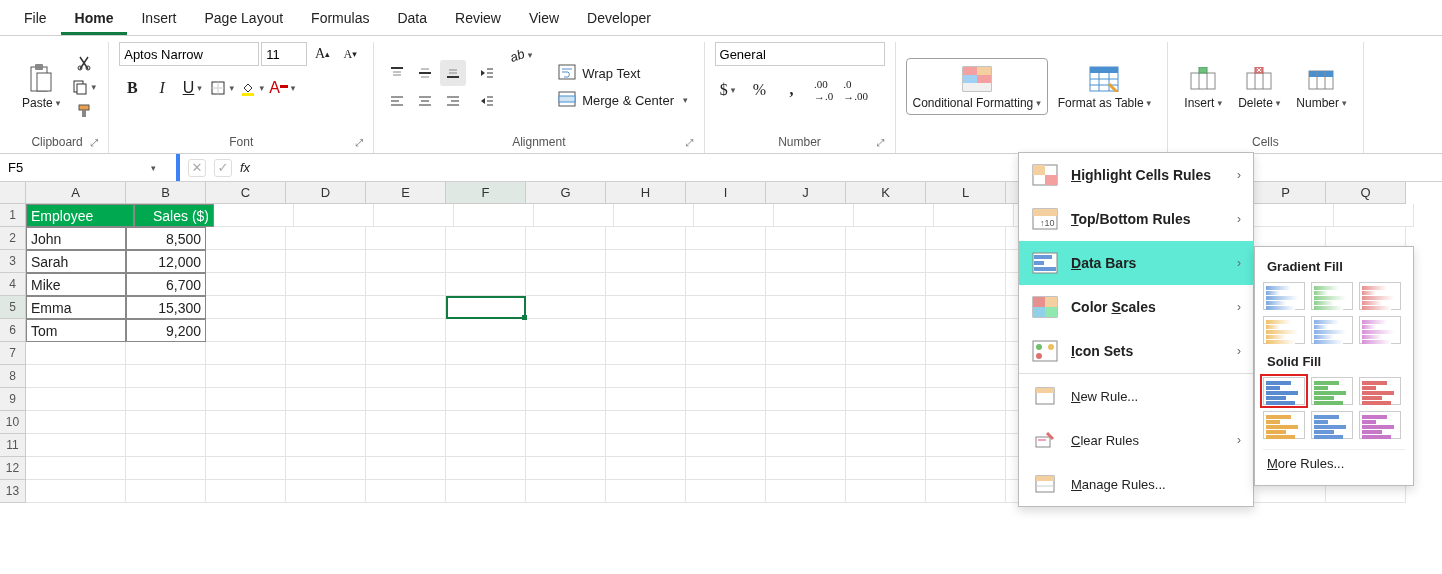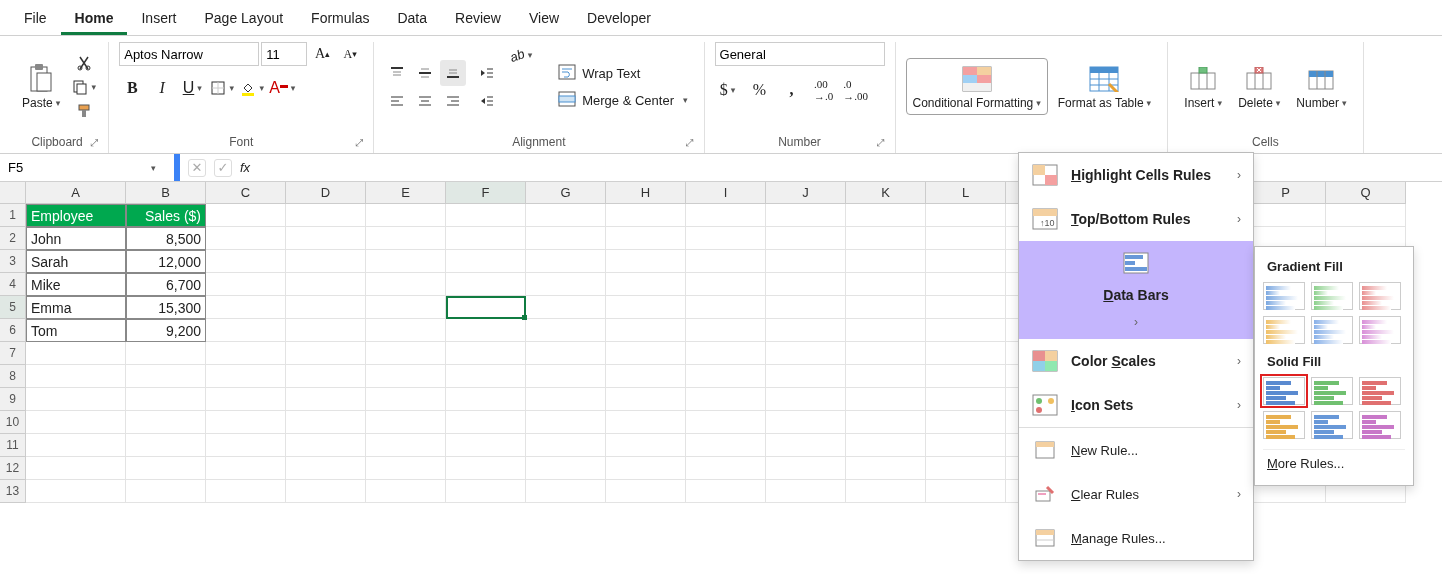--- a/index.html
+++ b/index.html
@@ -36,40 +36,40 @@
 .wrap-merge { display:flex; flex-direction:column; gap:4px; margin-left:10px; }
 .wm-btn { display:flex; align-items:center; gap:6px; padding:2px 6px; cursor:pointer; border-radius:3px; }
 
 .num-select { width:170px; height:24px; border:1px solid #ccc; padding:0 4px; font-size:13px; }
 .num-row { display:flex; gap:6px; margin-top:8px; }
 
 .cf-btn { border: 1px solid #a0a0a0; border-radius: 4px; padding: 4px 6px; }
 
 
 .formula-row { display:flex; align-items:center; border-bottom:1px solid #d0d0d0; height:28px; }
-.name-box { width:180px; border-right:6px solid #3b82f6; display:flex; align-items:center; padding:0 8px; height:100%; }
+.name-box { width:180px; border-right:4px solid #3b82f6; display:flex; align-items:center; padding:0 8px; height:100%; }
 .name-box input { border:none; width:140px; font-size:13px; outline:none; }
 .fx-area { display:flex; align-items:center; gap:8px; padding:0 8px; flex:1; }
 .fx-input { border:none; flex:1; font-size:13px; outline:none; }
 .row-h { width:26px; height:23px; background:#f0f0f0; border-right:1px solid #ccc; border-bottom:1px solid #ccc; display:flex; align-items:center; justify-content:center; font-size:12px; color:#555; }
 .col-h { height:22px; background:#f0f0f0; border-right:1px solid #ccc; border-bottom:1px solid #ccc; display:flex; align-items:center; justify-content:center; font-size:13px; color:#333; }
 .corner { width:26px; height:22px; background:#f0f0f0; border-right:1px solid #ccc; border-bottom:1px solid #ccc; }
 .cell { height:23px; border-right:1px solid #e3e3e3; border-bottom:1px solid #e3e3e3; padding:0 4px; display:flex; align-items:center; font-size:14px; }
 .header-cell { background:#00a84f; color:#fff; border:1px solid #888; }
 .data-cell { border:1px solid #888; }
 .num { justify-content:flex-end; }
 .sel-col { background:#e0e8e4; }
 .sel-row { background:#e0e8e4; }
 .active-cell { border:2px solid #107c41 !important; position:relative; }
 .active-cell::after { content:''; position:absolute; right:-3px; bottom:-3px; width:5px; height:5px; background:#107c41; }
 
 
 .cf-menu { position:absolute; left:1018px; top:152px; width:236px; background:#fff; border:1px solid #bbb; box-shadow:0 4px 10px rgba(0,0,0,0.15); z-index:10; }
 .cf-item { display:flex; align-items:center; gap:12px; padding:10px 12px; cursor:pointer; position:relative; }
-.cf-item:hover, .cf-item.hover { background:#c4b5fd;flex-direction:column; }
+.cf-item:hover, .cf-item.hover { background:#5eead4; }
 .cf-item .cf-icon { width:28px; height:24px; display:flex; align-items:center; justify-content:center; }
 .cf-item .cf-label { font-weight:600; font-size:14px; flex:1; }
 .cf-item .arrow { color:#666; font-size:12px; }
 .cf-sep { border-top:1px solid #ddd; }
 .cf-small .cf-label { font-weight:400; font-size:13px; }
 
 
 .db-menu { position:absolute; left:1254px; top:246px; width:160px; background:#fff; border:1px solid #bbb; box-shadow:0 4px 10px rgba(0,0,0,0.15); z-index:11; padding:8px; }
 .db-title { font-weight:600; font-size:13px; margin:4px 4px 8px 4px; }
 .db-grid { display:grid; grid-template-columns:repeat(3, 42px); gap:6px; margin-bottom:10px; }
@@ -399,21 +399,21 @@
       <div class="col-h" style="width:80px">K</div>
       <div class="col-h" style="width:80px">L</div>
       <div class="col-h" style="width:80px">M</div>
       <div class="col-h" style="width:80px">N</div>
       <div class="col-h" style="width:80px">O</div>
       <div class="col-h" style="width:80px">P</div>
       <div class="col-h" style="width:80px">Q</div>
     </div>
     <div style="display:flex;">
       <div class="row-h">1</div>
-      <div class="cell header-cell" style="width:100px">Employee</div>
+      <div class="cell header-cell" style="width:108px">Employee</div>
       <div class="cell header-cell num" style="width:80px">Sales ($)</div>
       <div class="cell" style="width:80px"></div>
       <div class="cell" style="width:80px"></div>
       <div class="cell" style="width:80px"></div>
       <div class="cell" style="width:80px"></div>
       <div class="cell" style="width:80px"></div>
       <div class="cell" style="width:80px"></div>
       <div class="cell" style="width:80px"></div>
       <div class="cell" style="width:80px"></div>
       <div class="cell" style="width:80px"></div>

